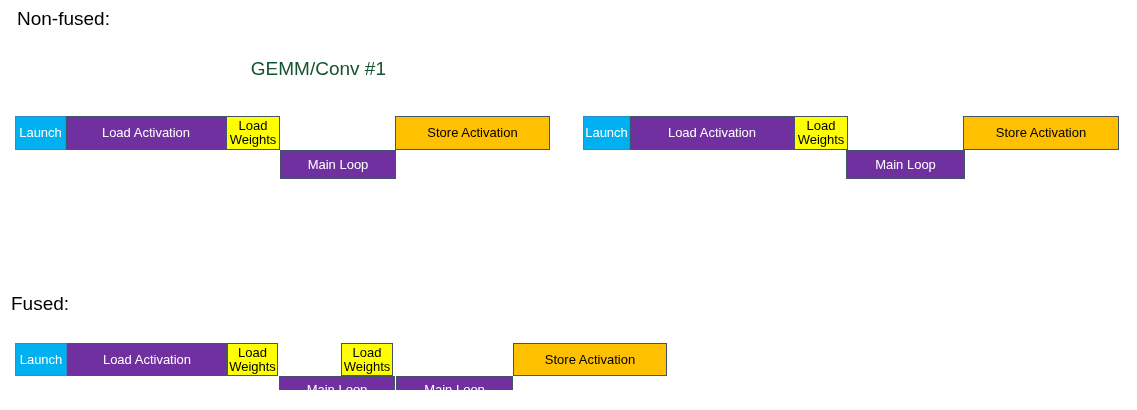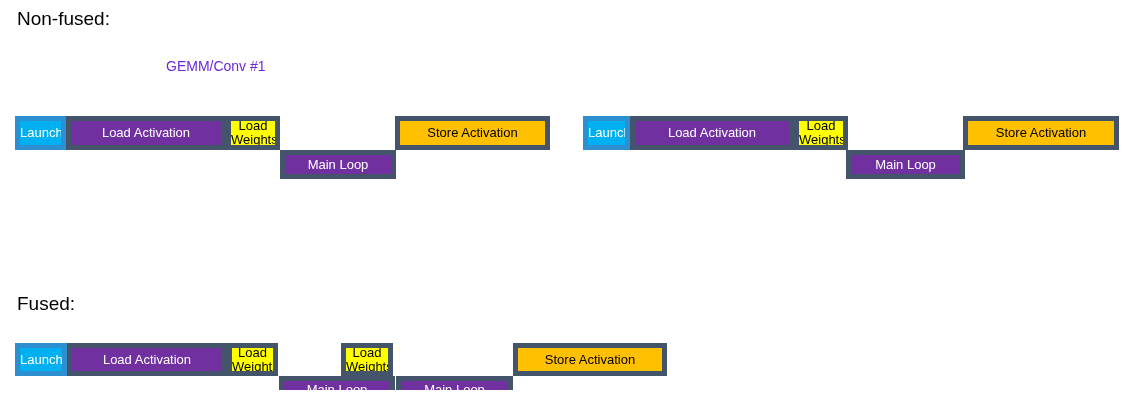--- a/index.html
+++ b/index.html
@@ -17,29 +17,29 @@
   }
   .sec-label {
     position: absolute;
     font-size: 19px;
     color: #000000;
     white-space: nowrap;
   }
   .group-title {
     position: absolute;
     width: 220px;
-    text-align: left;
-    font-size: 14px;
-    color: #6d28d9;
+    text-align: right;
+    font-size: 19px;
+    color: #14532d;
     white-space: nowrap;
   }
   .seg {
     position: absolute;
     box-sizing: border-box;
-    border: 5px solid #1d4ed8;
+    border: 1px solid #1d4ed8;
     display: flex;
     align-items: center;
     justify-content: center;
     text-align: center;
     font-size: 13px;
     line-height: 1.05;
     overflow: hidden;
   }
   .seg span {
     display: block;
@@ -48,21 +48,21 @@
 </style>
 </head>
 <body>
 
 <div class="canvas">
   <div class="sec-label" style="left:17px; top:8px;">Non-fused:</div>
 
   <div class="group-title" style="left:166px; top:58px;">GEMM/Conv #1</div>
 
 
-  <div class="sec-label" style="left:17px; top:293px;">Fused:</div>
+  <div class="sec-label" style="left:11px; top:293px;">Fused:</div>
 
   <div id="segments">
       <div class="seg" style="left: 15px; top: 116px; width: 51px; height: 34px; background: rgb(0, 176, 240); border-color: rgb(46, 143, 208); color: rgb(255, 255, 255);">
         <span>Launch</span>
       </div>
       <div class="seg" style="left: 66px; top: 116px; width: 160px; height: 34px; background: rgb(112, 48, 160); border-color: rgb(68, 84, 106); color: rgb(255, 255, 255);">
         <span>Load Activation</span>
       </div>
       <div class="seg" style="left: 226px; top: 116px; width: 54px; height: 34px; background: rgb(255, 255, 0); border-color: rgb(68, 84, 106); color: rgb(0, 0, 0);">
         <span>Load Weights</span>

